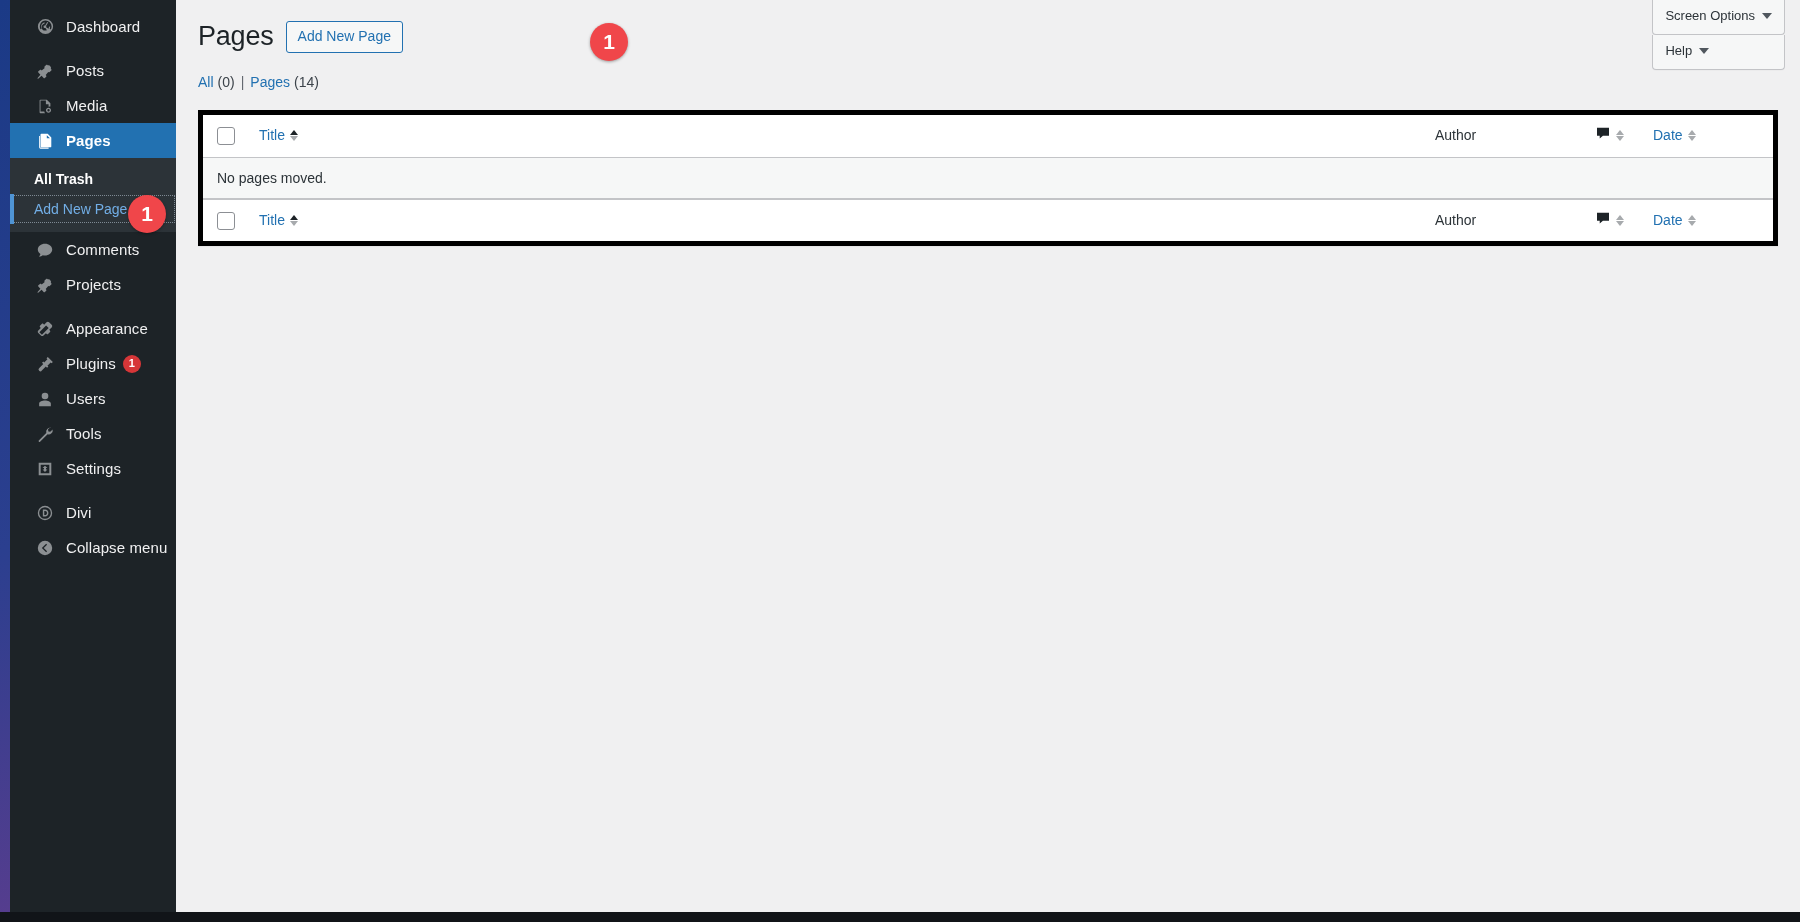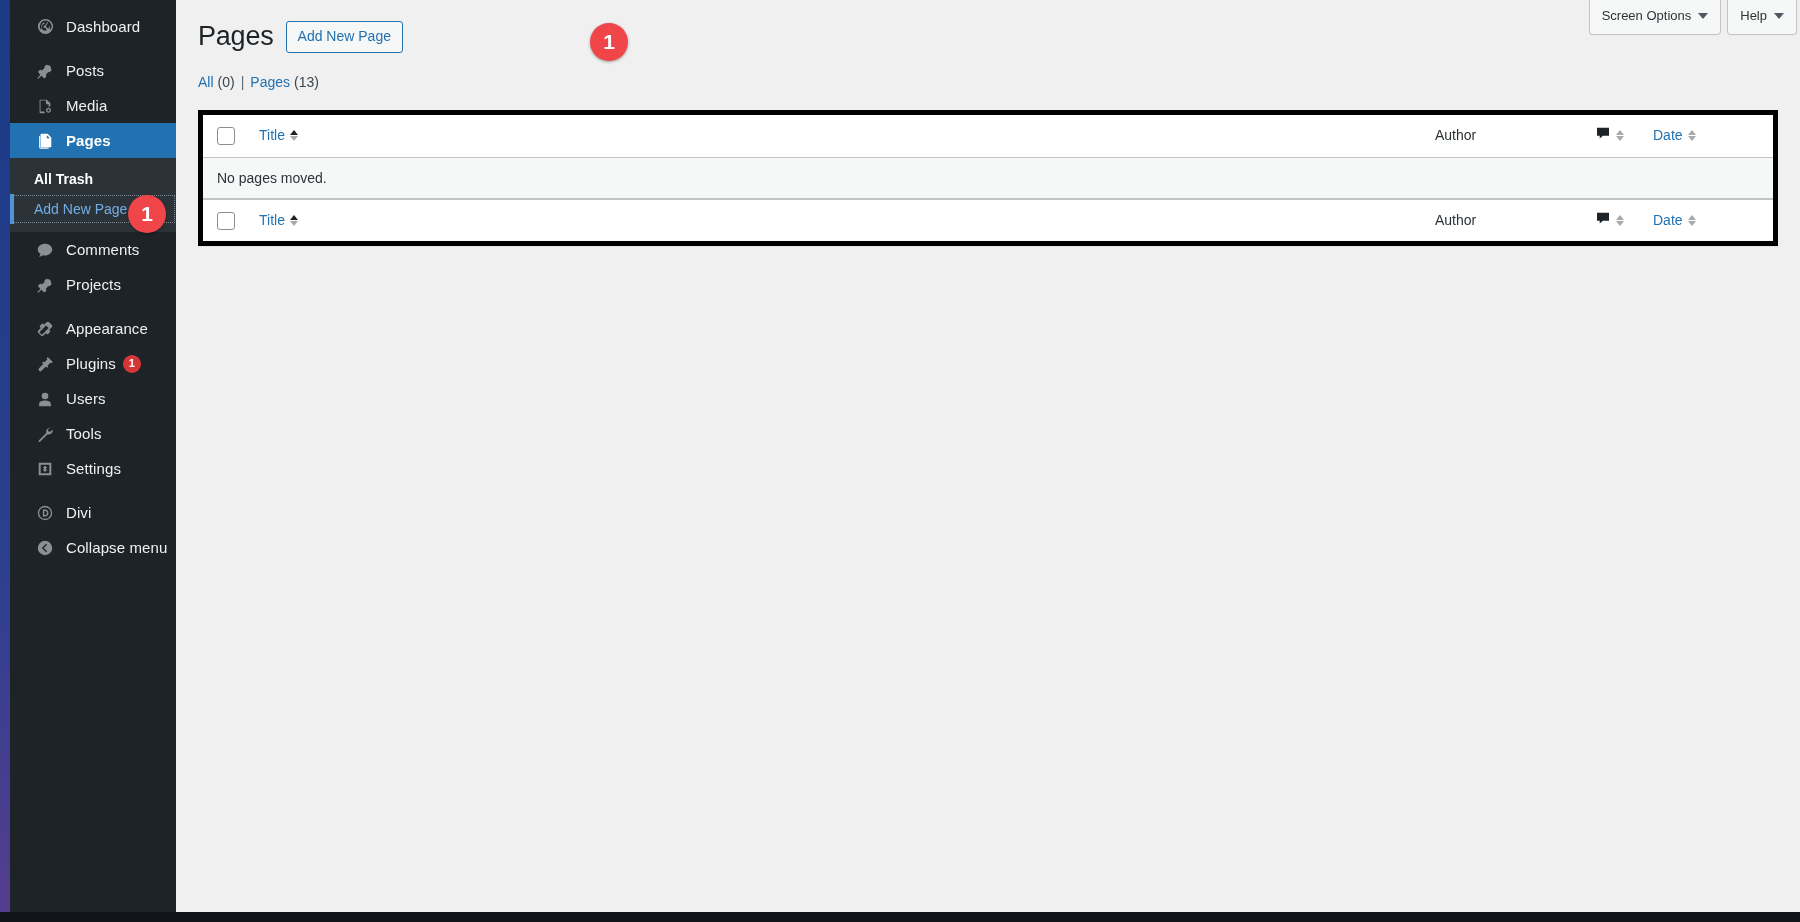--- a/index.html
+++ b/index.html
@@ -146,23 +146,23 @@
     flex: 1 1 auto;
     background: #f0f0f1;
     position: relative;
     height: 912px;
     overflow: hidden;
   }
 
   
   #screen-meta {
     position: absolute;
-    right: 3px; top: 0;
-    display: flex;
-    gap: 6px;
+    right: 15px; top: 0;
+    display: flex;
+    flex-direction: column;
   }
   .meta-btn {
     background: #f6f7f7;
     border: 1px solid #c3c4c7;
     border-top: none;
     border-radius: 0 0 4px 4px;
     padding: 6px 12px 7px;
     font-size: 13px;
     color: #2c3338;
     cursor: pointer;
@@ -494,21 +494,21 @@
       <ul id="filter-links">
         <li>
           <a href="#">All</a>
           <span class="count">(0)</span>
         </li>
         <li class="pipe-wrap">
           <span class="pipe">|</span>
         </li>
         <li>
           <a href="#">Pages</a>
-          <span class="count">(13)</span>
+          <span class="count">(14)</span>
         </li>
       </ul>
 
       <table id="pages-table">
         <thead>
           <tr>
             <th class="col-cb">
               <span class="cb-box"></span>
             </th>
             <th class="col-title">

